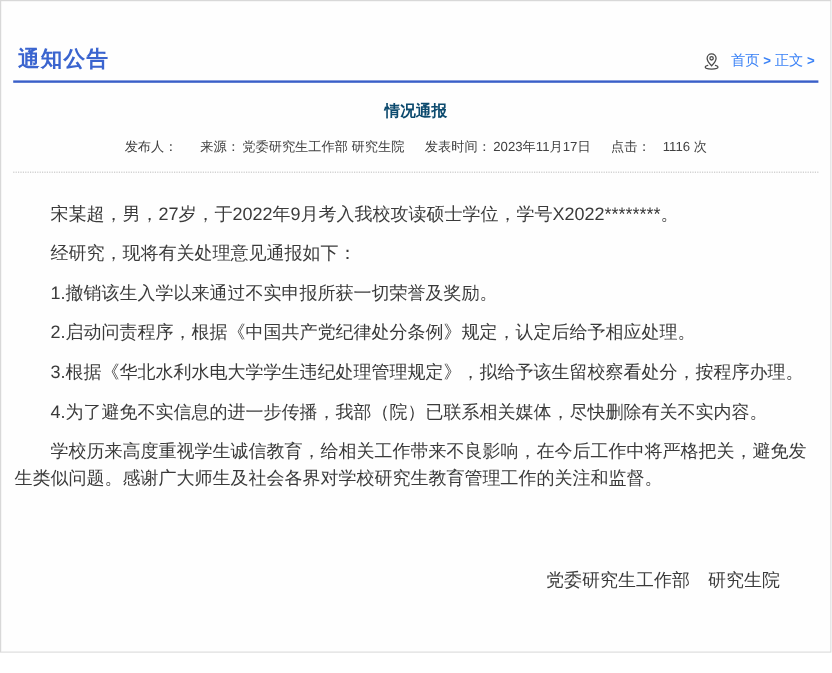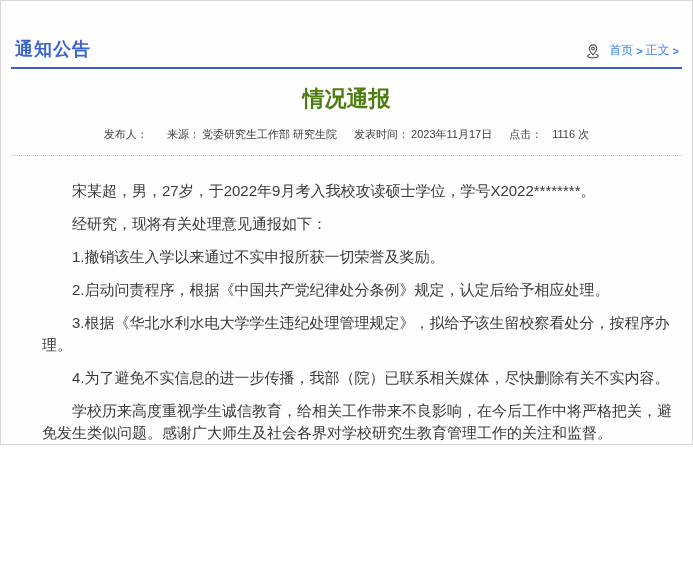--- a/index.html
+++ b/index.html
@@ -4,21 +4,21 @@
 <style>
   * { margin: 0; padding: 0; box-sizing: border-box; }
   html, body { background: #ffffff; }
   body {
     font-family: "Liberation Sans", "DejaVu Sans", sans-serif;
     color: #333333;
   }
   .page {
     position: relative;
     width: 693px;
-    height: 445px;
+    height: 544px;
     background: #fefefe;
     border: 1px solid #d8d8d8;
     overflow: hidden;
   }
   
   .header {
     display: flex;
     justify-content: space-between;
     align-items: flex-end;
     padding: 36px 10px 0 14px;
@@ -47,43 +47,42 @@
     font-size: 11px;
   }
   .header-rule {
     margin: 6px 10px 0 10px;
     border-bottom: 2px solid #3a5fc8;
   }
   
   .article-title {
     margin-top: 15px;
     text-align: center;
-    font-size: 22px;
+    font-size: 13px;
     font-weight: 700;
-    color: #4d7c0f;
+    color: #0c4a6e;
   }
   .meta {
     margin-top: 13px;
     text-align: center;
     font-size: 11px;
     color: #404040;
     white-space: nowrap;
   }
   .meta .seg { margin: 0 7px; }
   .meta .label { margin-right: 2px; }
   .meta .gap-value { margin-left: 8px; }
   .dotted-rule {
     margin: 13px 10px 0 10px;
     border-bottom: 1px dotted #c8c8c8;
   }
   .body {
     padding: 13px 12px 0 11px;
     font-size: 15px;
     color: #3a3a3a;
-    margin-left: 30px;
   }
   .body p {
     text-indent: 2em;
     line-height: 22px;
     margin: 11px 0;
   }
   .signature {
     margin-top: 64px;
     padding-right: 30px;
     text-align: right;

